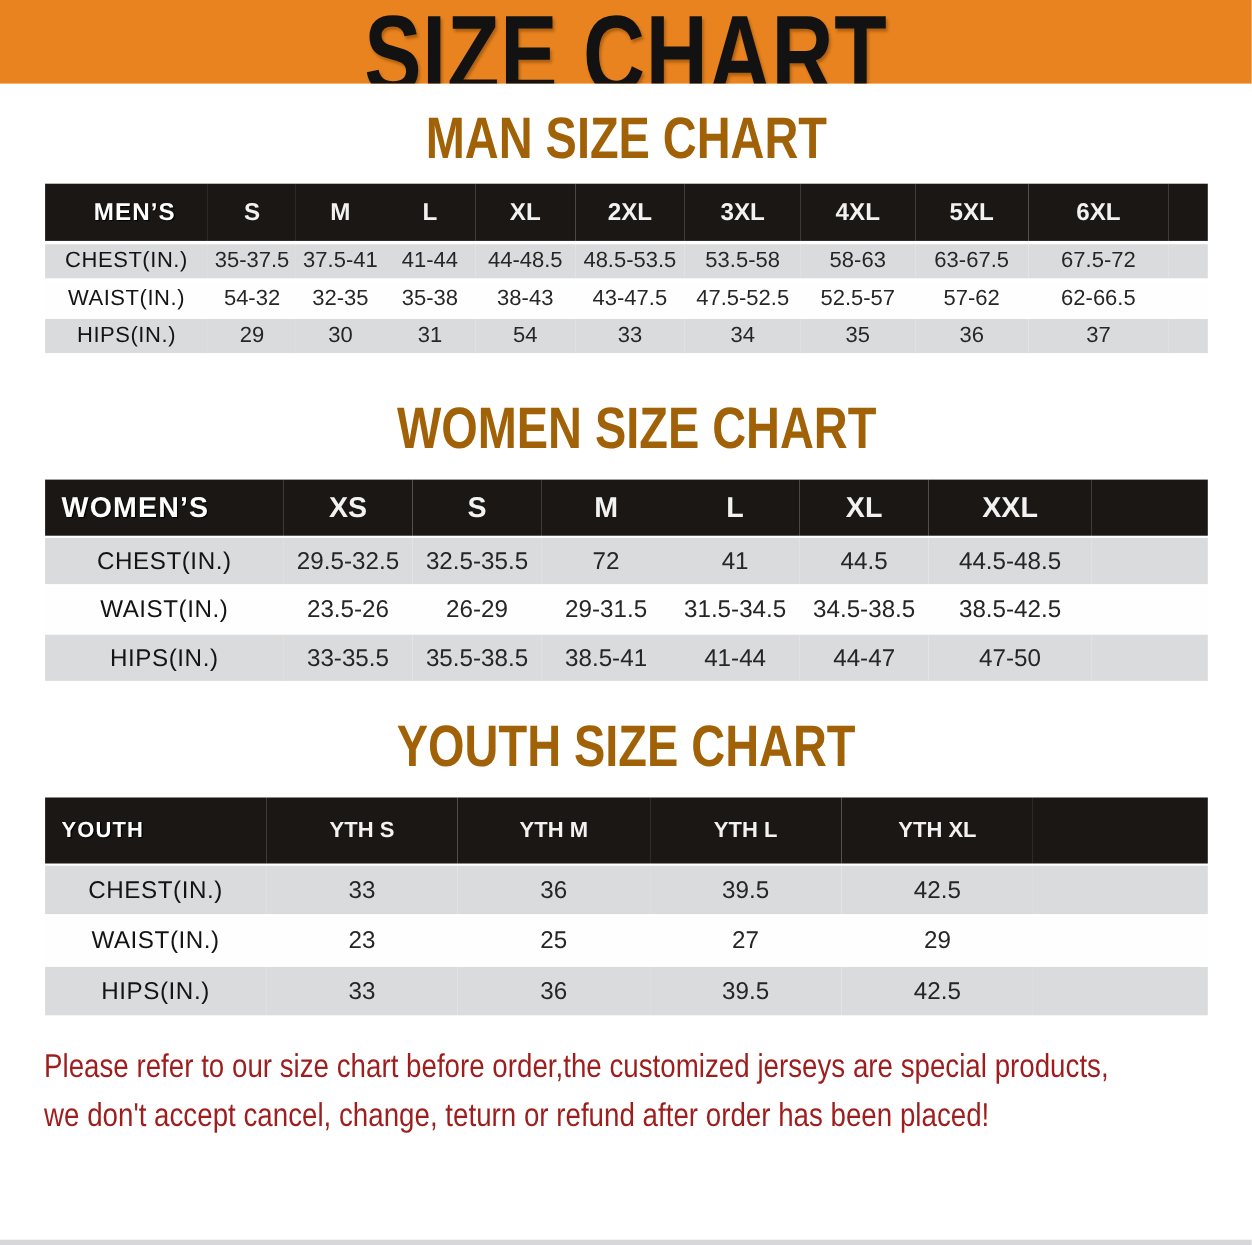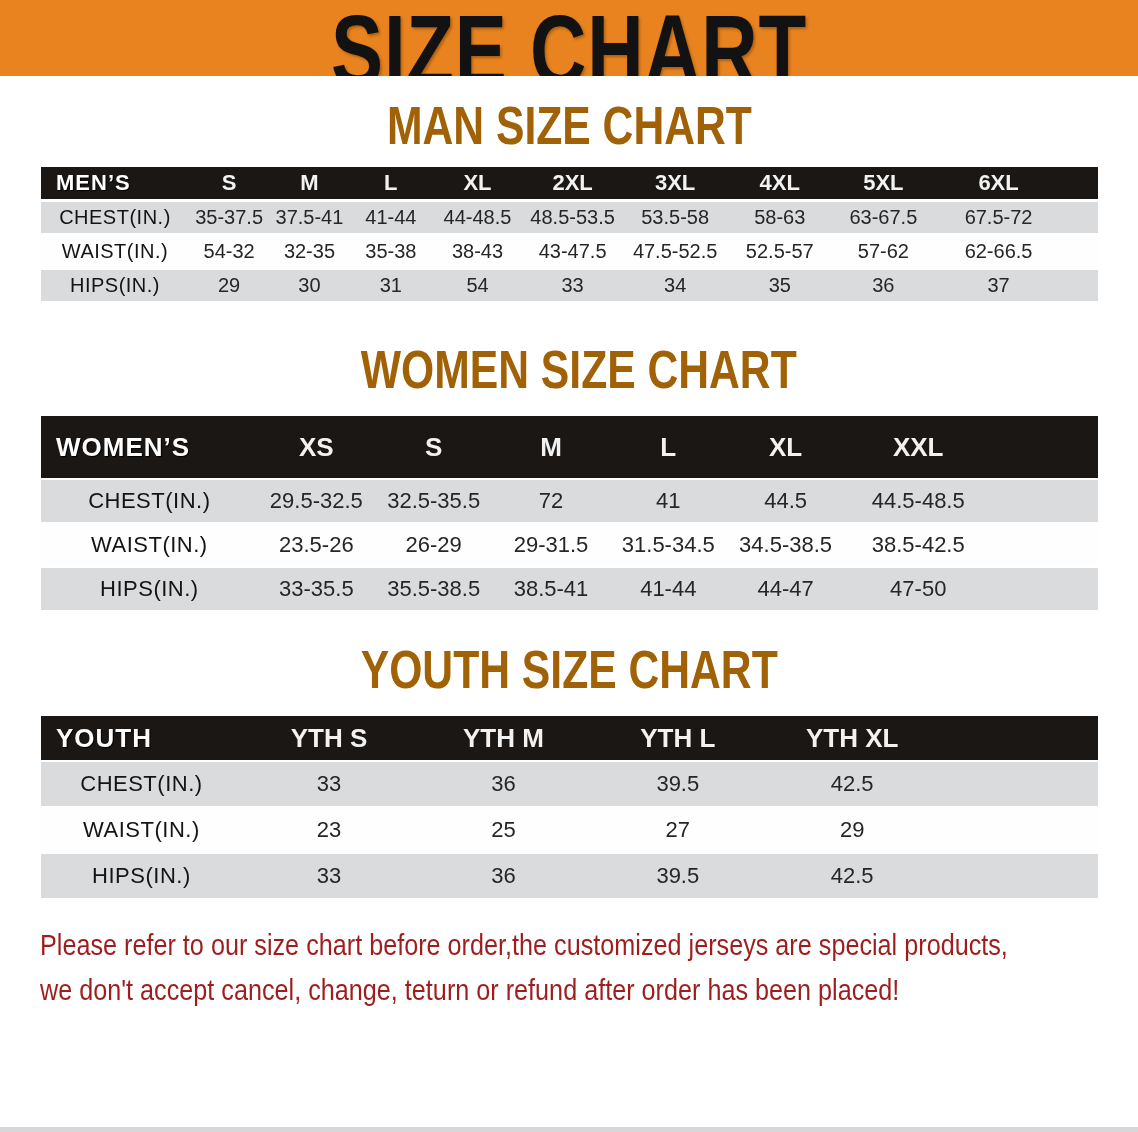--- a/index.html
+++ b/index.html
@@ -68,23 +68,23 @@
     padding: 0;
   }
   table.size-table th.tbl-label {
     text-align: left;
     padding-left: 15px;
     font-size: 30px;
     letter-spacing: 1px;
     color: #ffffff;
     text-shadow: 1px 1px 1px #000;
   }
-  #man-table th   { height: 32px; font-size: 22px; }
-  #women-table th { height: 62px; font-size: 26px; }
-  #youth-table th { height: 44px; font-size: 26px; margin-top: 28px; }
+  #man-table th   { height: 52px; font-size: 22px; text-align: center; }
+  #women-table th { height: 51px; font-size: 26px; }
+  #youth-table th { height: 60px; font-size: 20px; margin-top: 28px; }
 
   table.size-table td {
     text-align: center;
     vertical-align: middle;
     color: #262626;
   }
   #man-table td   { font-size: 20px; padding: 4px 0; }
   #women-table td { font-size: 22px; padding: 8px 0; }
   #youth-table td { font-size: 22px; padding: 9px 0; }
   table.size-table td.row-label { color: #141414; letter-spacing: 0.5px; }

